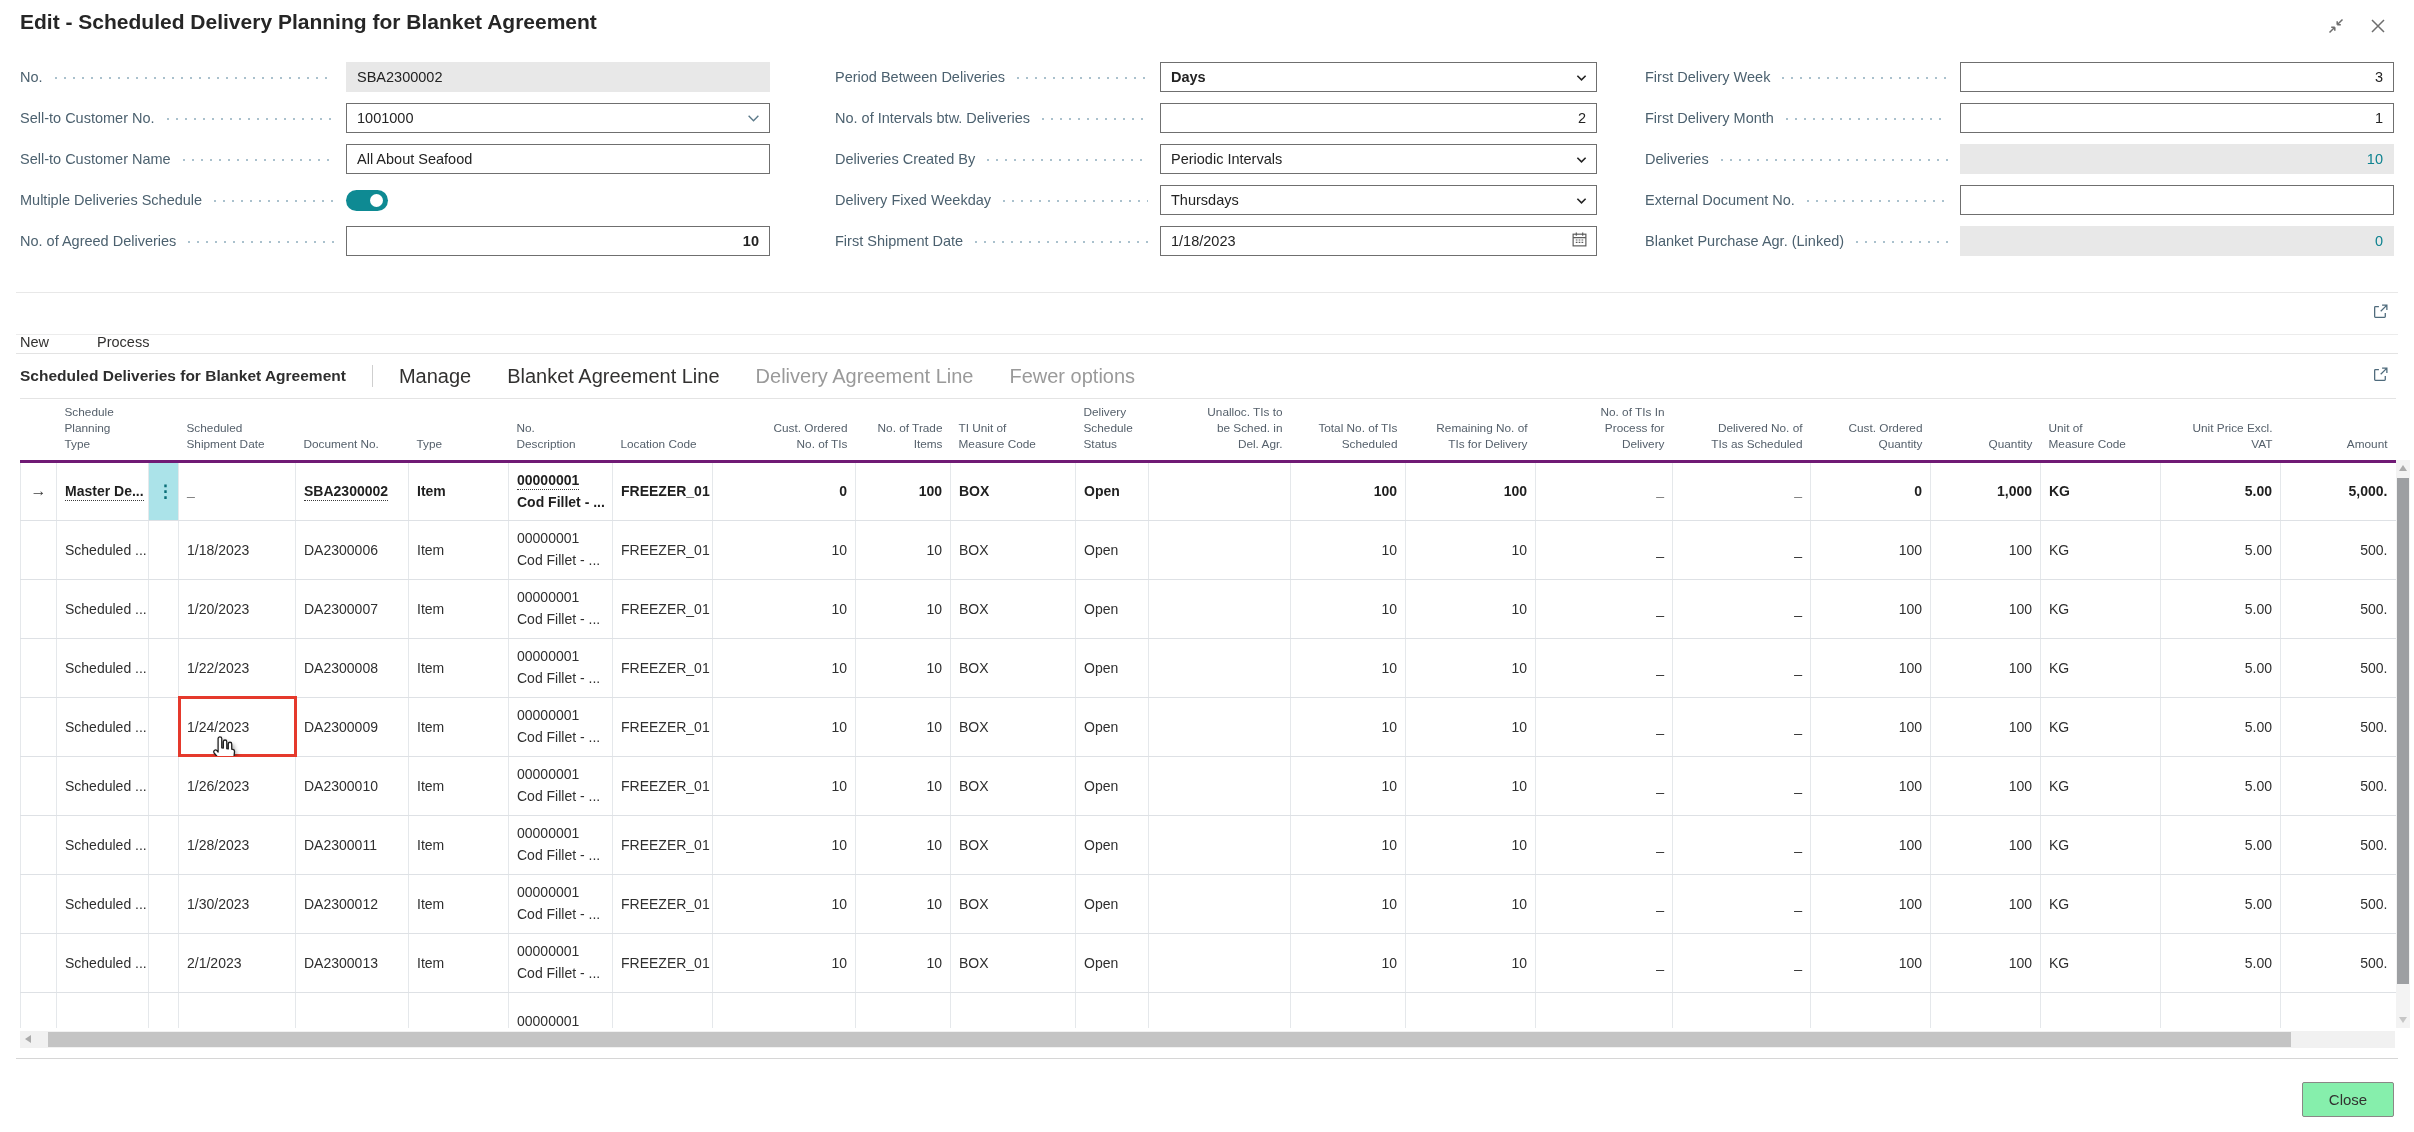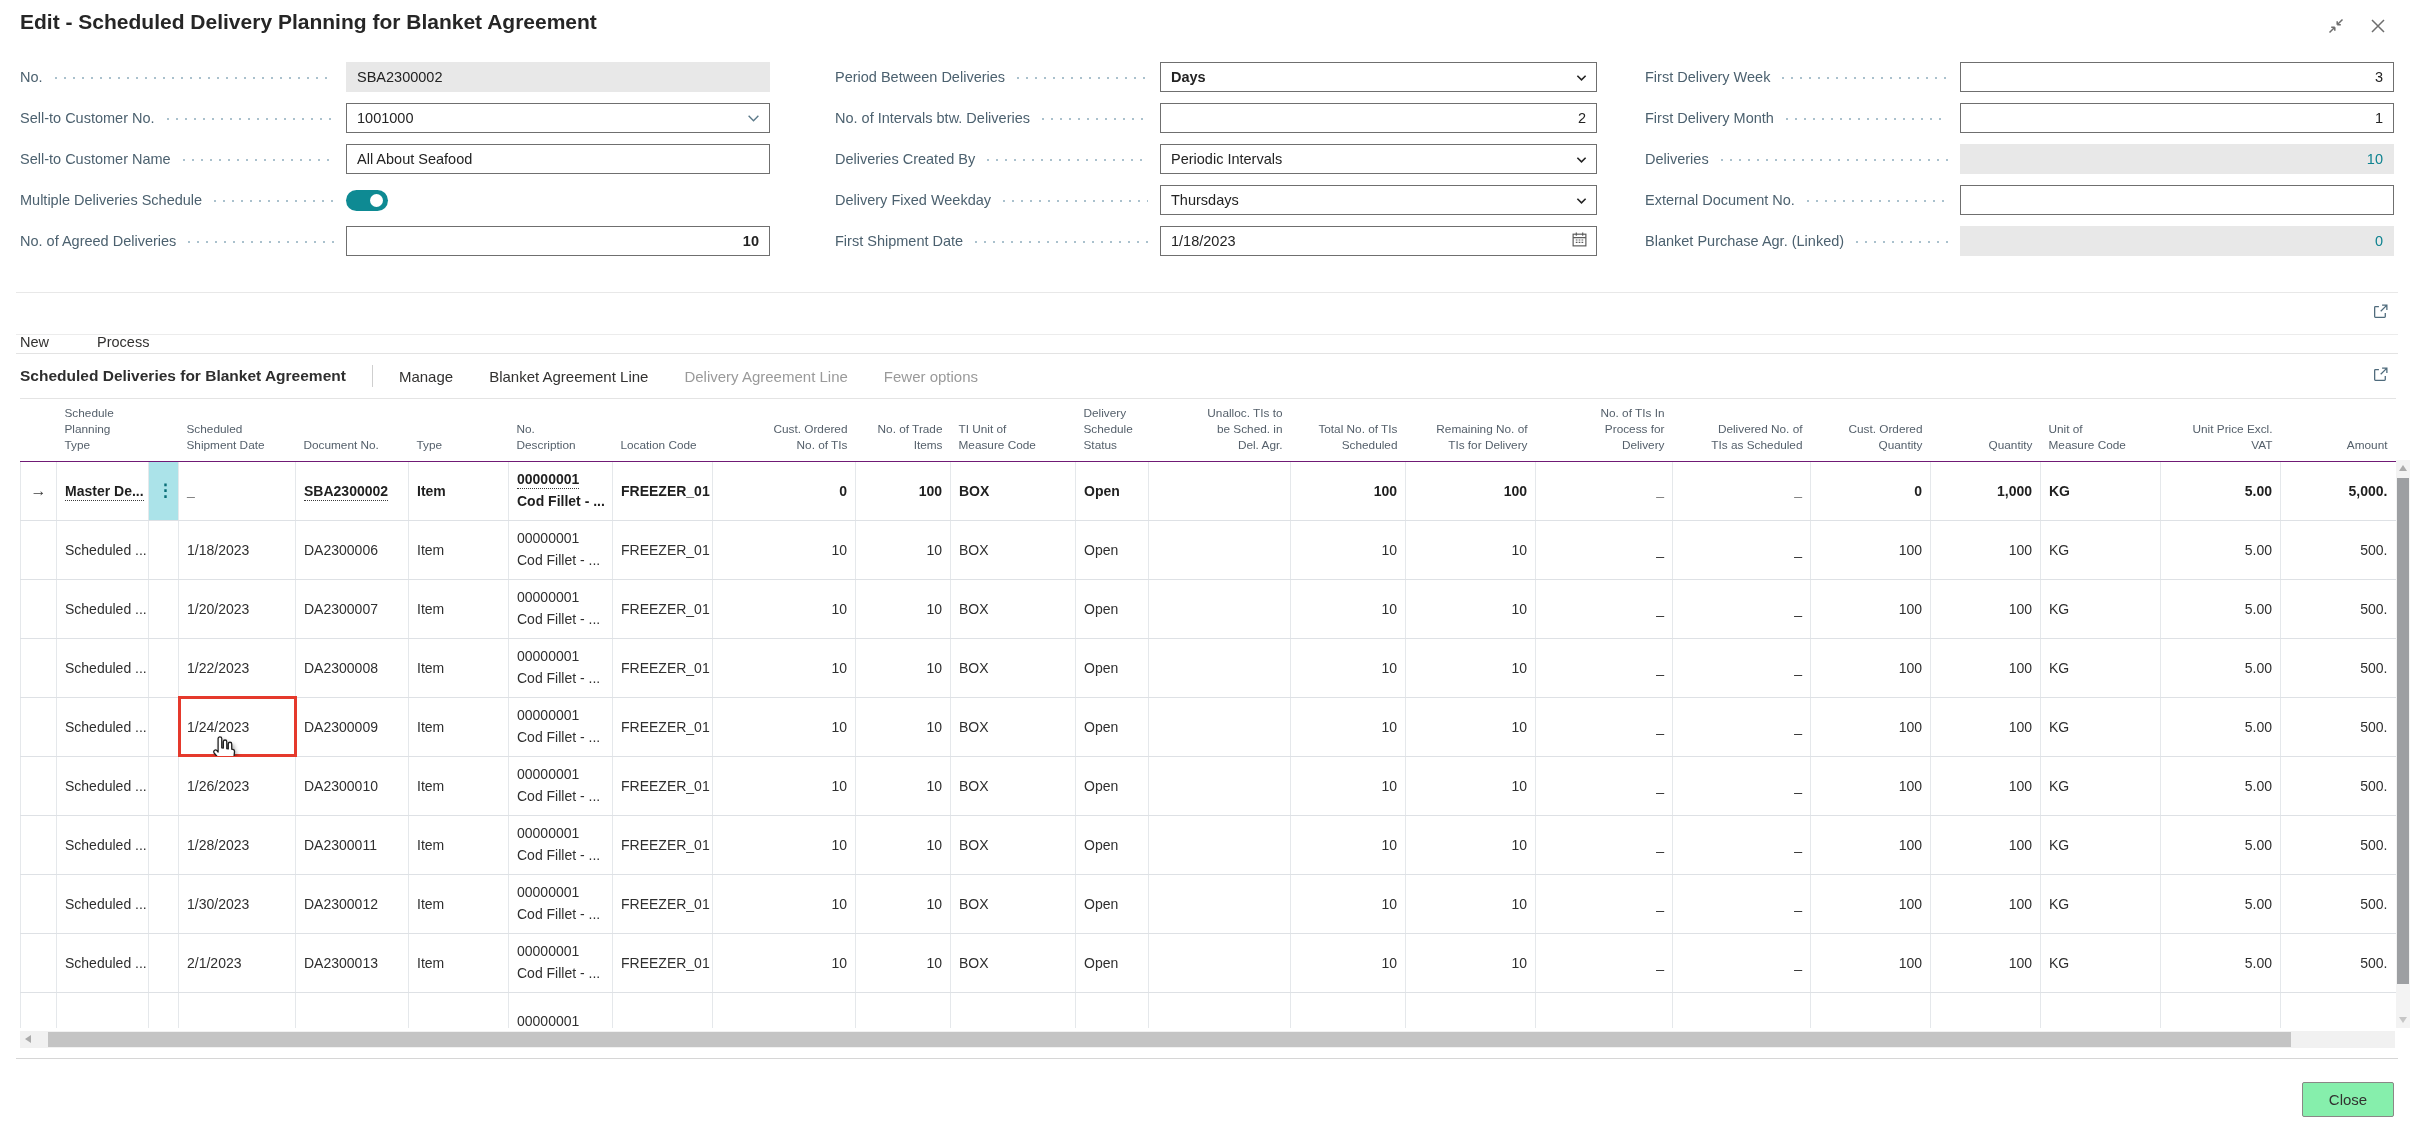--- a/index.html
+++ b/index.html
@@ -45,29 +45,29 @@
   .cmdrow { position:absolute; left:20px; top:303px; display:flex; gap:48px; }
   .cmd-item { font-size:14.5px; color:#323130; cursor:pointer;margin-top:31px; }
   .share-btn { position:absolute; left:2372px; width:20px; height:20px; cursor:pointer; }
   .share1 { top:303px; } .share2 { top:366px; }
 
   
   .parthead { position:absolute; left:20px; top:363px; display:flex; align-items:center; height:26px; }
   .part-title { font-size:15.5px; font-weight:700; color:#2e2e2e; }
   .vdiv { width:1px; height:22px; background:#cfcfcf; margin:0 26px 0 26px; }
   .part-menu { display:flex; gap:36px; }
-  .pm-item { font-size:15px; color:#323130; cursor:pointer; }
+  .pm-item { font-size:20px; color:#323130; cursor:pointer; }
   .pm-item.disabled { color:#9a9a9a; }
 
   
   .gridwrap { position:absolute; left:20px; top:398px; width:2376px; height:630px; overflow:hidden;
               border-top:1px solid #e4e4e4; }
   table.grid { width:2375px; table-layout:fixed; border-collapse:collapse; }
   .grid th { font-size:11.8px; font-weight:400; color:#55606b; line-height:1.35; vertical-align:bottom;
-             padding:4px 8px 7px 8px; white-space:pre-line; border-bottom:1px solid #701a75; height:62px;margin-left:19px; }
+             padding:4px 8px 7px 8px; white-space:pre-line; border-bottom:3px solid #701a75; height:62px;margin-left:19px; }
   .grid td { font-size:14px; color:#2f2f2f; height:59px; padding:2px 8px; vertical-align:middle;
              border-left:1px solid #e5e8eb; border-bottom:1px solid #dee1e5; overflow:hidden; white-space:nowrap; }
   .grid td:first-child { border-left:1px solid #e5e8eb; }
   .al-left { text-align:left; } .al-right { text-align:right; } .al-center { text-align:center; }
   tr.master td { font-weight:700; color:#1f1f1f; }
   .lnk { border-bottom:1px dotted #3a3a3a; padding-bottom:1px; }
   td.menu-active { background:#abe3e9; }
   .dots { color:#0a6e78; font-weight:700; font-size:17px; }
   .row-arrow { color:#404040; font-size:16px; font-weight:400; }
   .c-no_description .l1 { line-height:19px; }

